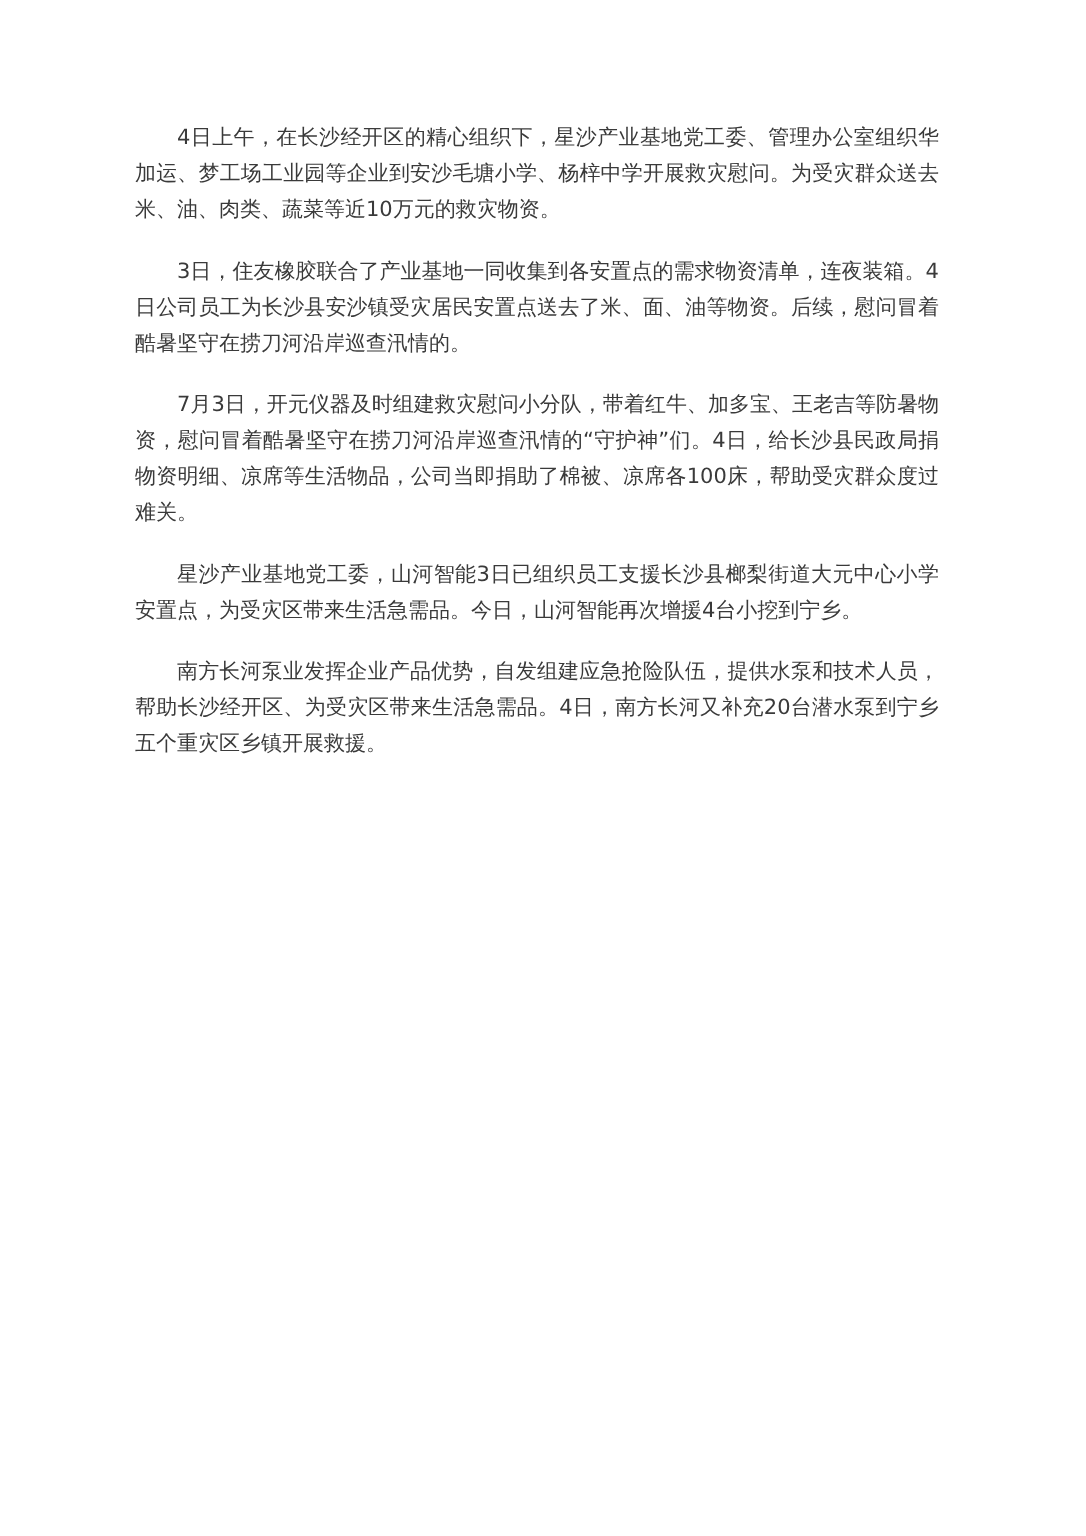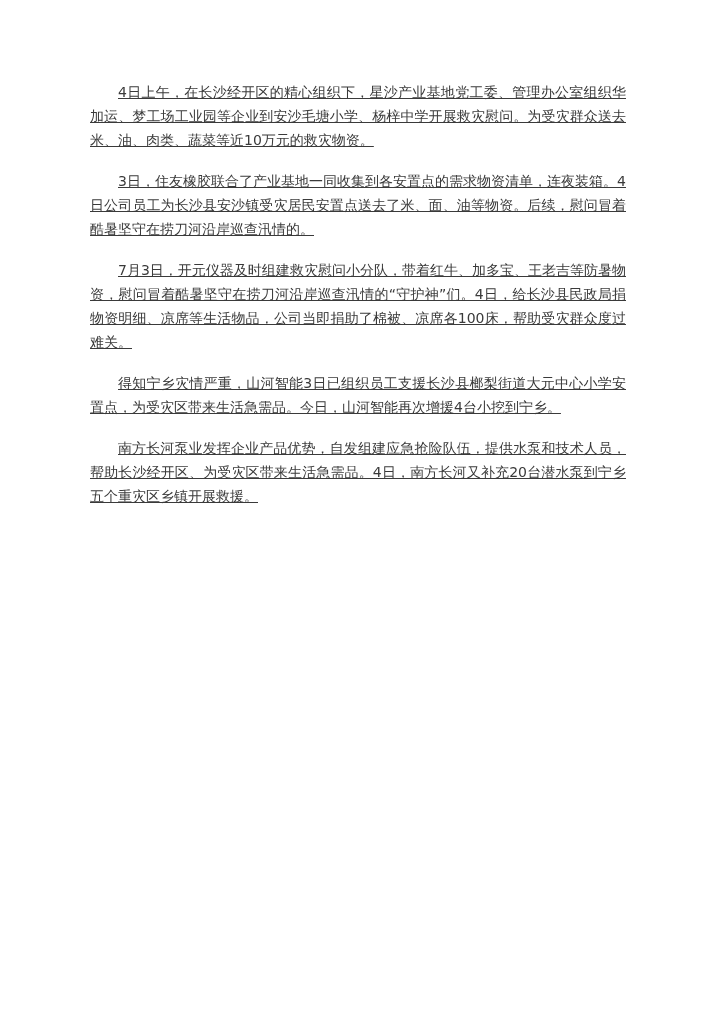--- a/index.html
+++ b/index.html
@@ -22,27 +22,26 @@
     width: 548px;
   }
   .content p {
     margin: 0 12px 17px 0;
     font-size: 14px;
     line-height: 24px;
     color: #3a3a3a;
     text-align: justify;
     text-indent: 2em;
     word-break: break-all;
-    text-decoration: underline;
   }
 </style>
 </head>
 <body>
 
 <div class="page">
   <div class="content">
     <p>4日上午，在长沙经开区的精心组织下，星沙产业基地党工委、管理办公室组织华加运、梦工场工业园等企业到安沙毛塘小学、杨梓中学开展救灾慰问。为受灾群众送去米、油、肉类、蔬菜等近10万元的救灾物资。</p>
     <p>3日，住友橡胶联合了产业基地一同收集到各安置点的需求物资清单，连夜装箱。4日公司员工为长沙县安沙镇受灾居民安置点送去了米、面、油等物资。后续，慰问冒着酷暑坚守在捞刀河沿岸巡查汛情的。</p>
     <p>7月3日，开元仪器及时组建救灾慰问小分队，带着红牛、加多宝、王老吉等防暑物资，慰问冒着酷暑坚守在捞刀河沿岸巡查汛情的“守护神”们。4日，给长沙县民政局捐物资明细、凉席等生活物品，公司当即捐助了棉被、凉席各100床，帮助受灾群众度过难关。</p>
-    <p>得知宁乡灾情严重，山河智能3日已组织员工支援长沙县榔梨街道大元中心小学安置点，为受灾区带来生活急需品。今日，山河智能再次增援4台小挖到宁乡。</p>
+    <p>星沙产业基地党工委，山河智能3日已组织员工支援长沙县榔梨街道大元中心小学安置点，为受灾区带来生活急需品。今日，山河智能再次增援4台小挖到宁乡。</p>
     <p>南方长河泵业发挥企业产品优势，自发组建应急抢险队伍，提供水泵和技术人员，帮助长沙经开区、为受灾区带来生活急需品。4日，南方长河又补充20台潜水泵到宁乡五个重灾区乡镇开展救援。</p>
   </div>
 </div>
 
 </body></html>

